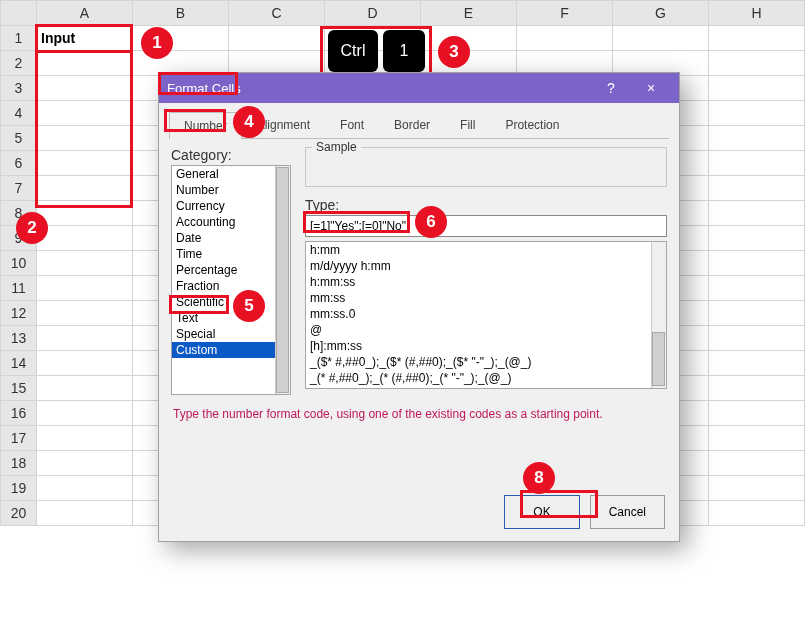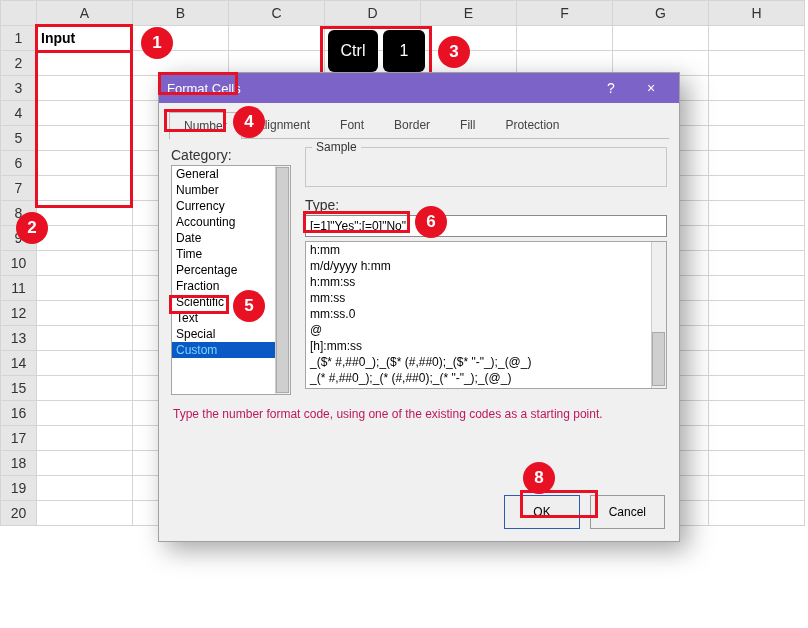--- a/index.html
+++ b/index.html
@@ -35,21 +35,21 @@
   .tabs { display: flex; padding: 8px 10px 0 10px; gap: 0; font-size: 12px; color: #444; }
   .tab { padding: 6px 14px; cursor: pointer; border: 1px solid transparent; border-bottom: none; }
   .tab.active { background: #f0f0f0; border-color: #bdbdbd; position: relative; top: 1px; }
   .tabline { border-bottom: 1px solid #bdbdbd; margin: 0 10px; }
 
   .body { display: flex; padding: 8px 12px 0 12px; gap: 14px; }
   .catcol { width: 120px; }
   .label { font-size: 14px; color: #333; margin-bottom: 2px; }
   .listbox { height: 230px; border: 1px solid #a5a5a5; background: #fff; font-size: 12px; overflow: hidden; position: relative; }
   .listbox .item { padding: 1px 4px; white-space: nowrap; }
-  .listbox .item.sel { background: #0a59c5; color: #7dd3fc; }
+  .listbox .item.sel { background: #0a59c5; color: #ffffff; }
   .listbox .scroll { position: absolute; right: 0; top: 0; bottom: 0; width: 15px; background: #efefef; border-left: 1px solid #ccc; }
   .listbox .thumb { position: absolute; right: 1px; width: 13px; background: #cfcfcf; border: 1px solid #aaa; }
 
   .rightcol { flex: 1; }
   .samplebox { border: 1px solid #c7c7c7; height: 40px; position: relative; margin-bottom: 10px; }
   .samplebox .lbl { position: absolute; top: -8px; left: 6px; background: #f0f0f0; padding: 0 4px; font-size: 12px; color: #333; }
   .typeinput { width: 100%; height: 22px; border: 1px solid #8a8a8a; background: #fff; font-size: 12px; padding: 0 4px; }
   .fmtlist { margin-top: 4px; height: 148px; border: 1px solid #a5a5a5; background: #fff; font-size: 12px; overflow: hidden; position: relative; }
   .fmtlist .item { padding: 1px 4px; white-space: nowrap; overflow: hidden; text-overflow: ellipsis; }
   .fmtlist .scroll { position: absolute; right: 0; top: 0; bottom: 0; width: 15px; background: #efefef; border-left: 1px solid #ccc; }

